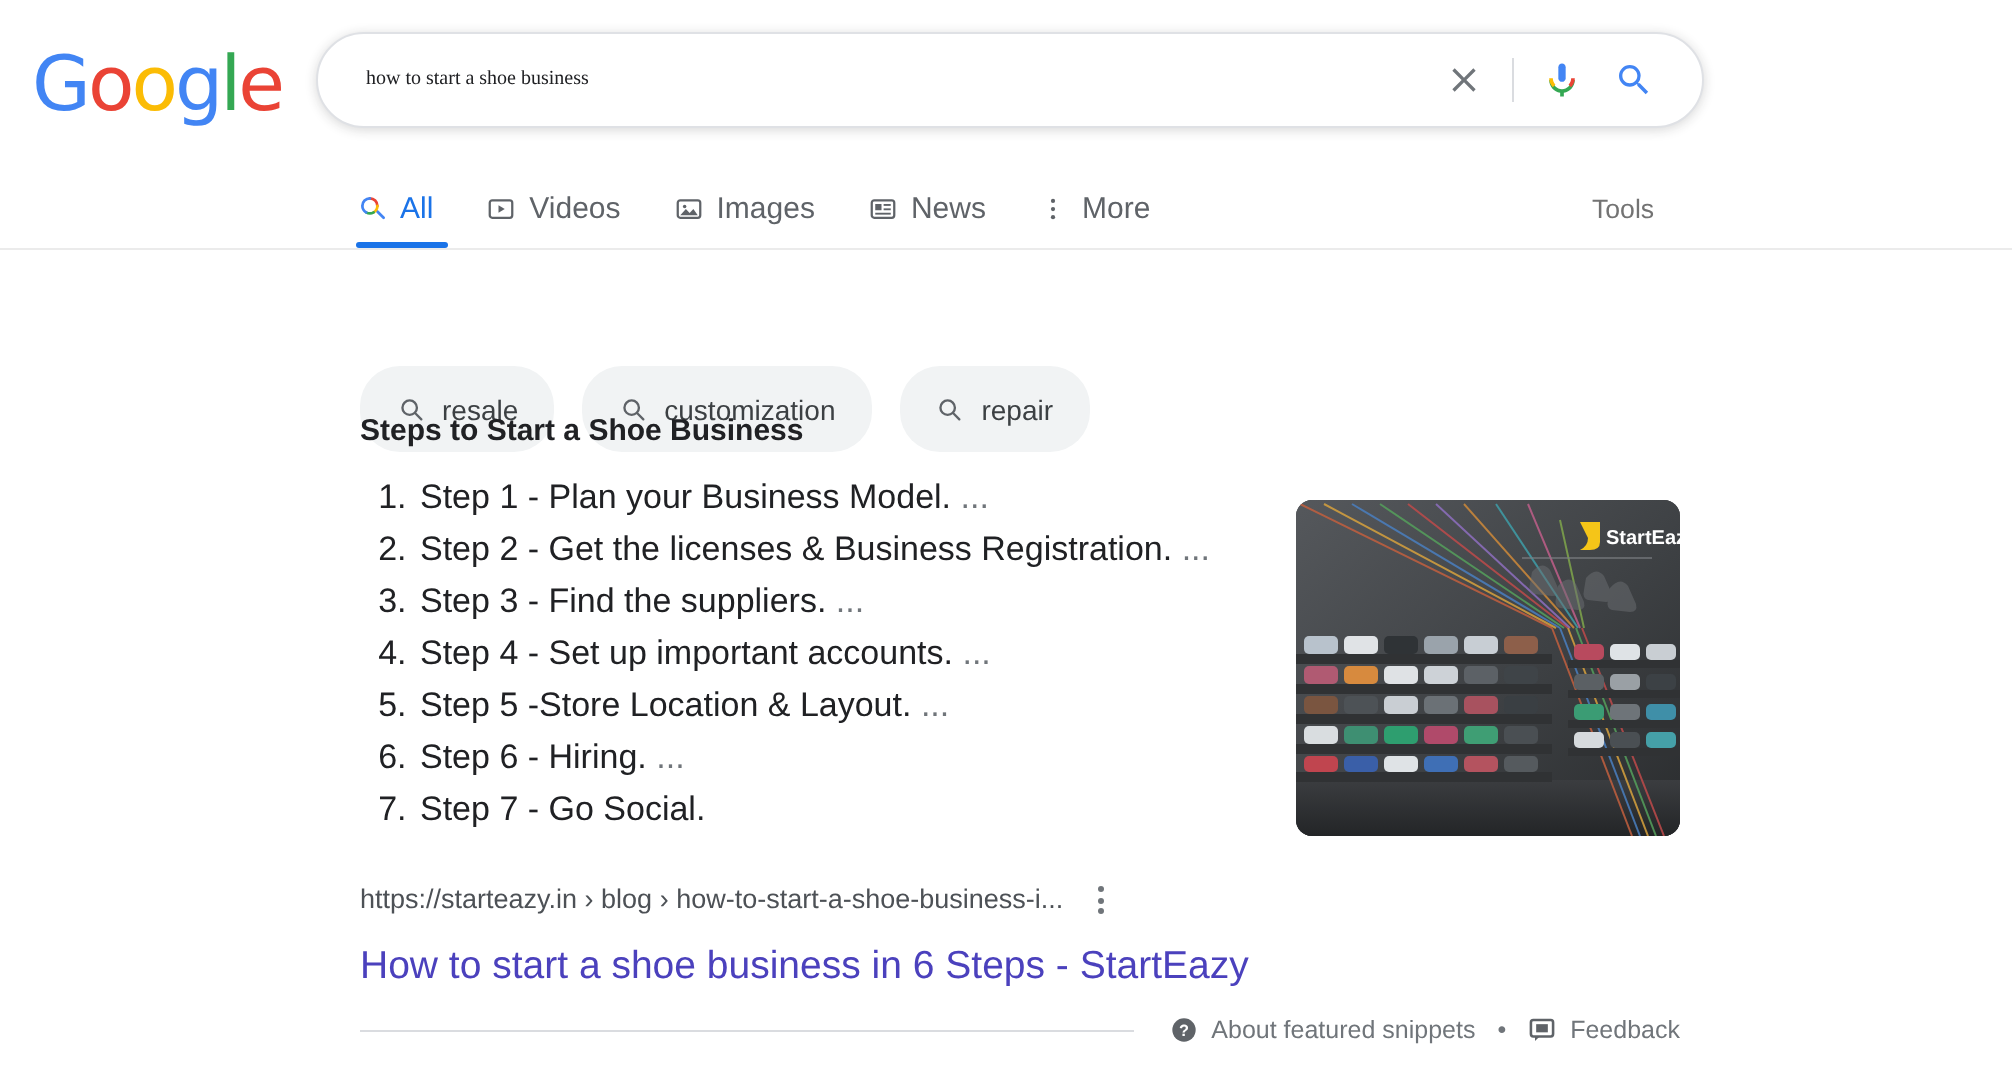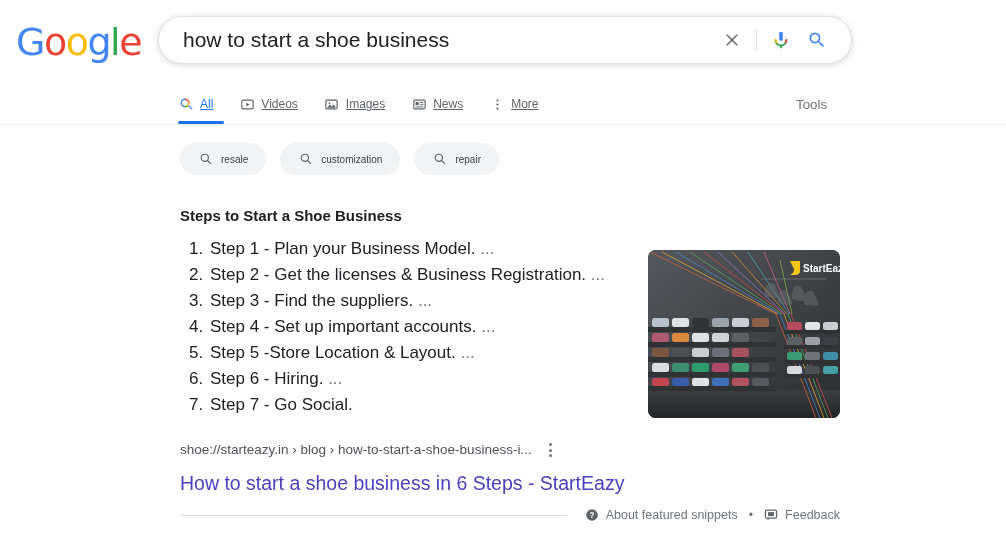--- a/index.html
+++ b/index.html
@@ -52,22 +52,22 @@
     border-radius: 24px;
     box-shadow: 0 1px 6px rgba(32,33,36,0.18);
     display: flex;
     align-items: center;
   }
   .search-input {
     flex: 1;
     border: none;
     outline: none;
     background: transparent;
-    font-family: Liberation Sans, sans-serif;
-    font-size: 21px;
+    font-family: Liberation Serif, serif;
+    font-size: 10px;
     color: #202124;
     padding: 0 0 0 24px;
     height: 44px;
     line-height: 44px;
   }
   .sb-icons {
     display: flex;
     align-items: center;
     height: 100%;
     padding-right: 16px;
@@ -98,26 +98,25 @@
     align-items: flex-start;
     height: 39px;
   }
   .tab {
     display: flex;
     align-items: center;
     gap: 6px;
     height: 36px;
     padding: 0 14px 0 0;
     margin-right: 12px;
-    font-size: 12px;
+    font-size: 15px;
     color: #5f6368;
     cursor: pointer;
     position: relative;
     white-space: nowrap;
-    text-decoration: underline;
   }
   .tab:first-child { padding-left: 0; }
   .tab.active { color: #1a73e8; }
   .tab .tab-underline {
     position: absolute;
     left: 0; bottom: -2px;
     height: 3px;
     width: 46px;
     background: #1a73e8;
     border-radius: 2px;
@@ -147,28 +146,29 @@
   .chips {
     position: absolute;
     left: 180px; top: 143px;
     display: flex;
     gap: 14px;
   }
   .chip {
     display: flex;
     align-items: center;
     gap: 8px;
-    height: 32px;
+    height: 43px;
     padding: 0 18px;
     border-radius: 20px;
     background: #f1f3f4;
     color: #3c4043;
-    font-size: 10px;
+    font-size: 14px;
     cursor: pointer;
     white-space: nowrap;
+    margin-top: 40px;
   }
   .chip-icon {
     width: 15px; height: 15px;
     display: inline-flex;
     align-items: center; justify-content: center;
     flex: 0 0 15px;
   }
 
   
   .snippet {
@@ -607,21 +607,21 @@
         </g>
 
         <rect width="192" height="168" fill="none"></rect>
       </svg>
     </div>
   </div>
 </div>
 
 <div class="result">
   <div class="result-urlrow">
-    <span class="result-url">shoe://starteazy.in › blog › how-to-start-a-shoe-business-i...</span>
+    <span class="result-url">https://starteazy.in › blog › how-to-start-a-shoe-business-i...</span>
     <span class="kebab">
       <i></i>
         <i></i>
         <i></i>
     </span>
   </div>
   <a class="result-title" href="#">How to start a shoe business in 6 Steps - StartEazy</a>
 </div>
 
 <div class="snippet-footer">

